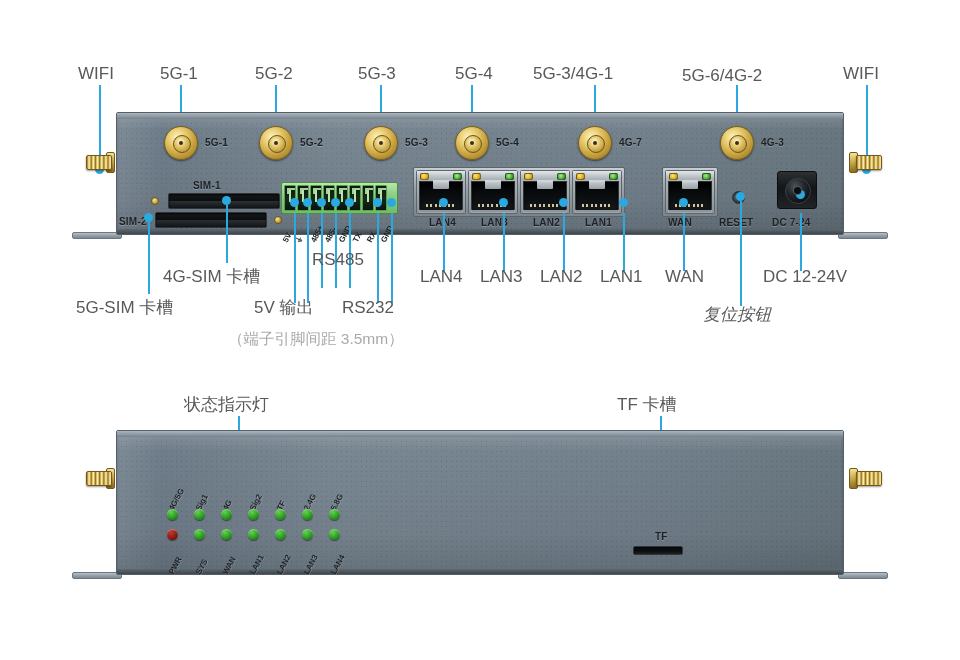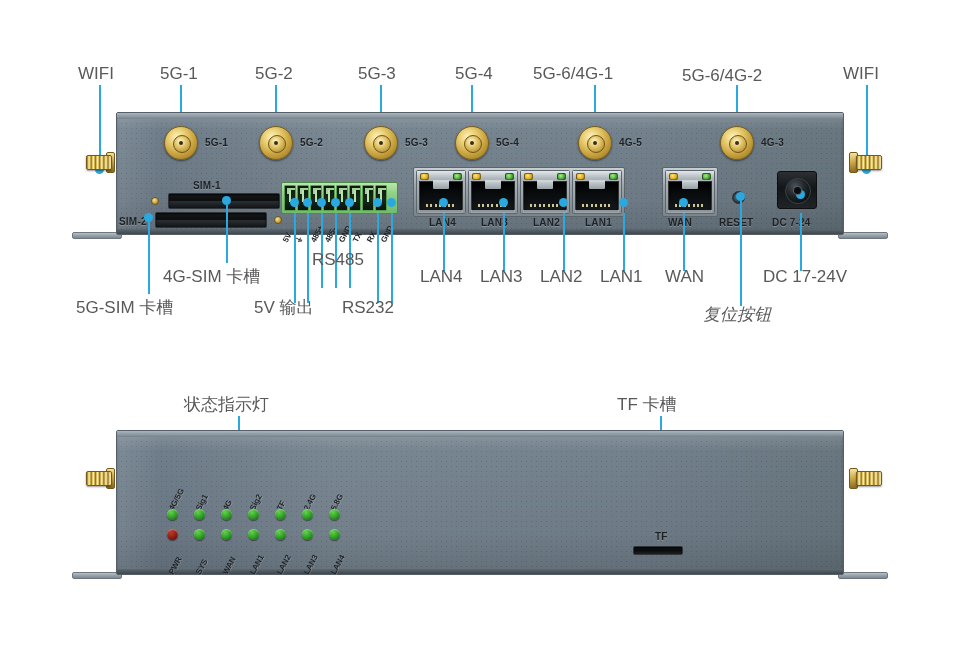--- a/index.html
+++ b/index.html
@@ -294,21 +294,21 @@
 </head>
 <body>
 
 <div id="stage">
 
   <div class="callout" style="left:78px;  top:65px;">WIFI</div>
   <div class="callout" style="left:160px; top:65px;">5G-1</div>
   <div class="callout" style="left:255px; top:65px;">5G-2</div>
   <div class="callout" style="left:358px; top:65px;">5G-3</div>
   <div class="callout" style="left:455px; top:65px;">5G-4</div>
-  <div class="callout" style="left:533px; top:65px;">5G-6/4G-1</div>
+  <div class="callout" style="left:533px; top:65px;">5G-3/4G-1</div>
   <div class="callout" style="left:682px; top:67px;">5G-6/4G-2</div>
   <div class="callout" style="left:843px; top:65px;">WIFI</div>
 
   <div class="lead" style="left:99px;  top:85px;  height:85px;"></div>
   <div class="lead" style="left:180px; top:85px;  height:48px;"></div>
   <div class="lead" style="left:275px; top:85px;  height:48px;"></div>
   <div class="lead" style="left:380px; top:85px;  height:48px;"></div>
   <div class="lead" style="left:471px; top:85px;  height:48px;"></div>
   <div class="lead" style="left:594px; top:85px;  height:48px;"></div>
   <div class="lead" style="left:736px; top:85px;  height:48px;"></div>
@@ -352,21 +352,21 @@
         <span class="sma-pin"></span>
       </div>
     <div class="sma-front" style="left:603px; top:13px;">
         <span class="sma-pin"></span>
       </div>
 
     <div class="silk" style="left:88px;  top:24px;">5G-1</div>
     <div class="silk" style="left:183px; top:24px;">5G-2</div>
     <div class="silk" style="left:288px; top:24px;">5G-3</div>
     <div class="silk" style="left:379px; top:24px;">5G-4</div>
-    <div class="silk" style="left:502px; top:24px;">4G-5</div>
+    <div class="silk" style="left:502px; top:24px;">4G-7</div>
     <div class="silk" style="left:644px; top:24px;">4G-3</div>
 
     <div class="silk" style="left:76px; top:67px;">SIM-1</div>
     <div class="sim-slot" style="left:51px; top:80px; width:112px; height:16px;"></div>
     <div class="sim-eject" style="left:34px; top:84px;"></div>
 
     <div class="silk" style="left:2px; top:103px;">SIM-2</div>
     <div class="sim-slot" style="left:38px; top:99px; width:112px; height:16px;"></div>
     <div class="sim-eject" style="left:157px; top:103px;"></div>
 
@@ -488,28 +488,29 @@
   <div class="dot" style="left:619px; top:198px;"></div>
   <div class="dot" style="left:679px; top:198px;"></div>
   <div class="dot" style="left:736px; top:192px;"></div>
   <div class="dot" style="left:796px; top:190px;"></div>
 
   <div class="callout" style="left:163px; top:268px;">4G-SIM 卡槽</div>
   <div class="callout" style="left:76px;  top:299px;">5G-SIM 卡槽</div>
   <div class="callout" style="left:254px; top:299px;">5V 输出</div>
   <div class="callout" style="left:312px; top:251px;">RS485</div>
   <div class="callout" style="left:342px; top:299px;">RS232</div>
+  <div class="callout note" style="left:228px; top:331px;">（端子引脚间距 3.5mm）</div>
 
   <div class="callout" style="left:420px; top:268px;">LAN4</div>
   <div class="callout" style="left:480px; top:268px;">LAN3</div>
   <div class="callout" style="left:540px; top:268px;">LAN2</div>
   <div class="callout" style="left:600px; top:268px;">LAN1</div>
   <div class="callout" style="left:665px; top:268px;">WAN</div>
   <div class="callout" style="left:703px; top:306px;font-style:italic;">复位按钮</div>
-  <div class="callout" style="left:763px; top:268px;">DC 17-24V</div>
+  <div class="callout" style="left:763px; top:268px;">DC 12-24V</div>
 
   <div class="callout" style="left:184px; top:396px;">状态指示灯</div>
   <div class="lead" style="left:238px; top:416px; height:106px;"></div>
   <div class="dot" style="left:234px; top:517px;"></div>
 
   <div class="callout" style="left:617px; top:396px;">TF 卡槽</div>
   <div class="lead" style="left:660px; top:416px; height:110px;"></div>
   <div class="dot" style="left:656px; top:521px;"></div>
 
   <div class="sma-side-base" style="left:106px; top:468px;"></div>

